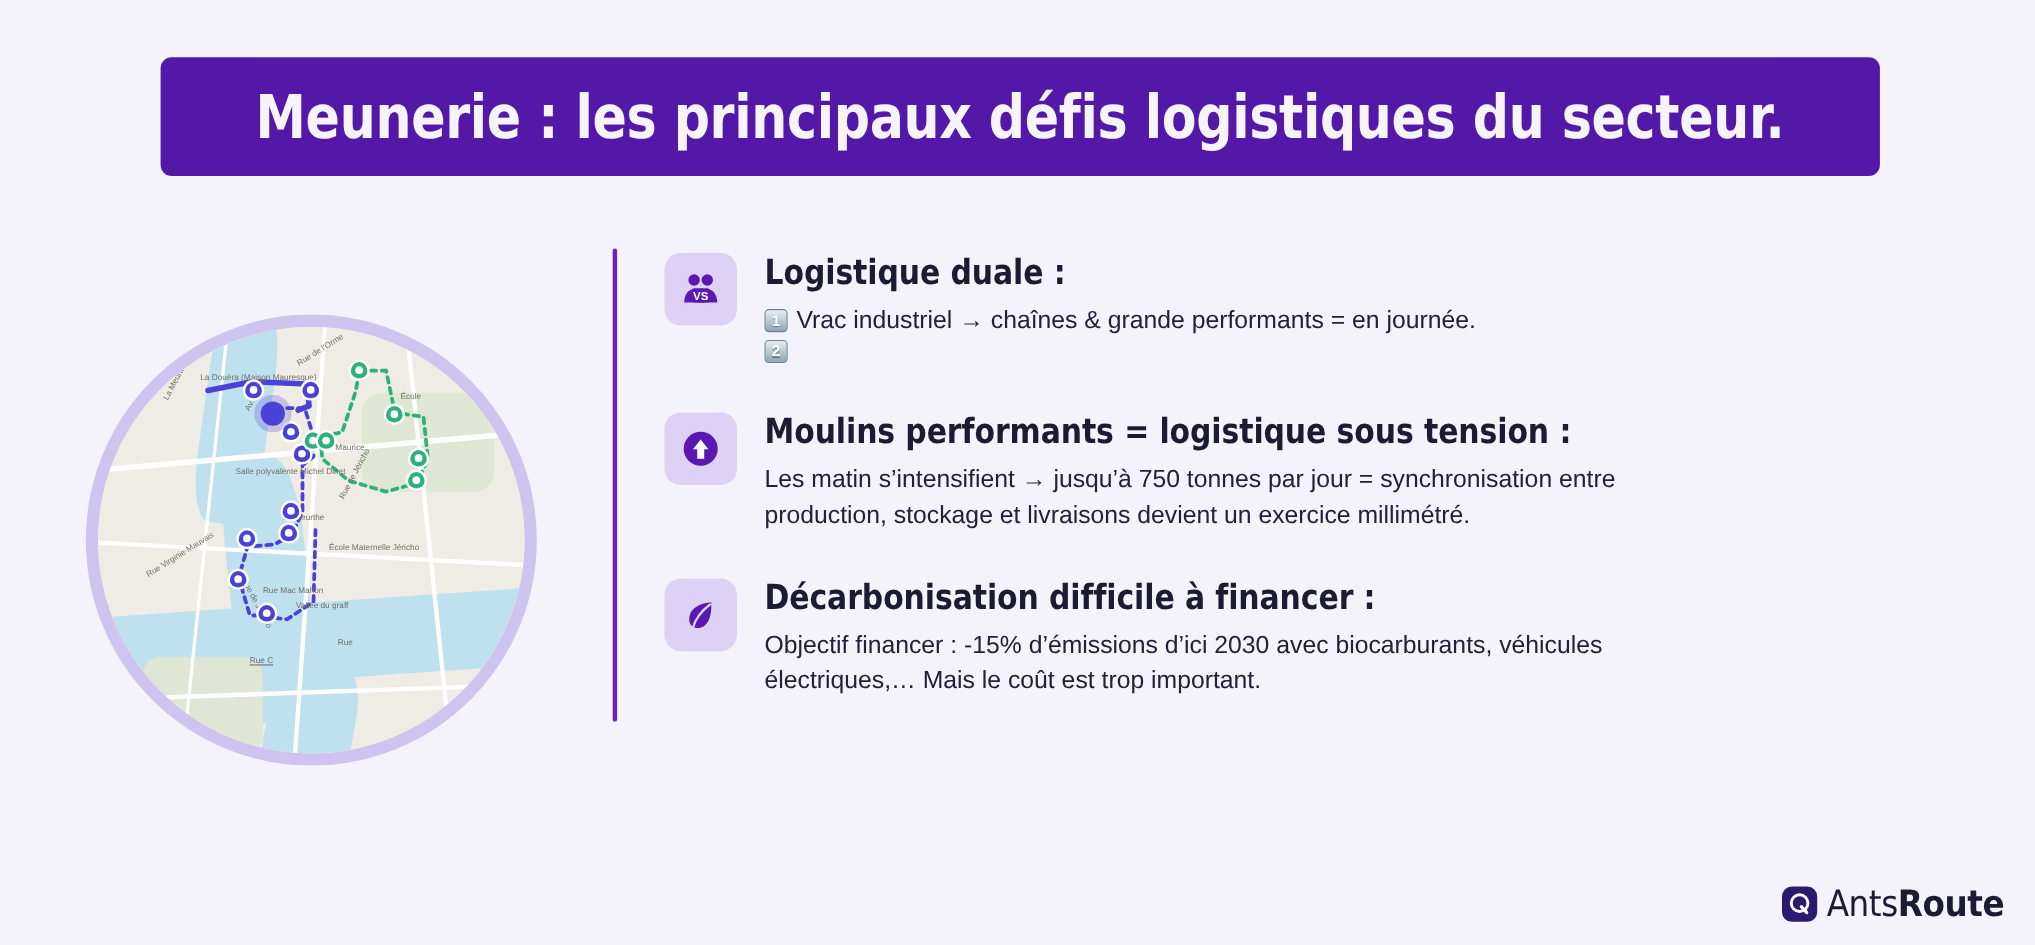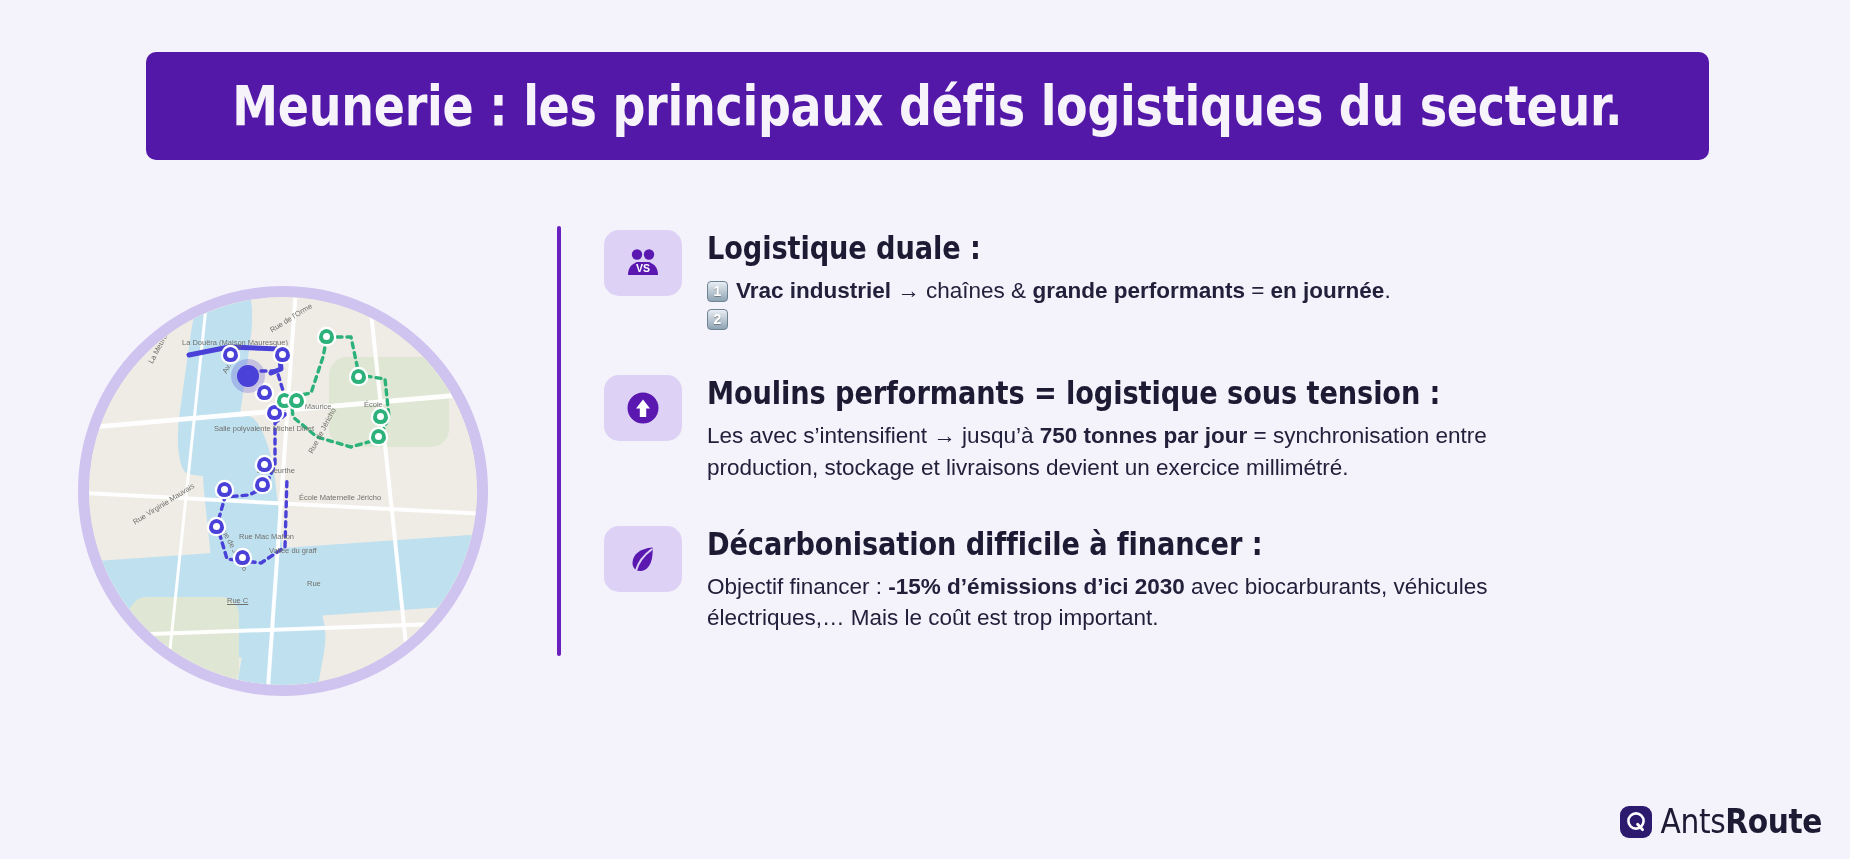--- a/index.html
+++ b/index.html
@@ -137,21 +137,21 @@
   .sections {
     position: absolute;
     left: 604px;
     top: 228px;
     width: 1100px;
   }
   .section { display: flex; align-items: flex-start; }
   .section + .section { margin-top: 41px; }
   .icon-box {
     flex: 0 0 auto;
-    width: 78px;
+    width: 66px;
     height: 66px;
     border-radius: 15px;
     background: #ddd2f5;
     display: flex;
     align-items: center;
     justify-content: center;
     margin-right: 25px;
     margin-top: 2px;
   }
   .sec-body { flex: 1 1 auto; padding-top: 2px; }
@@ -166,21 +166,21 @@
     white-space: nowrap;
     margin-bottom: 9px;
   }
   .sec-line, .sec-para {
     font-size: 22.5px;
     color: #22203a;
     line-height: 1.39;
   }
   .sec-line { display: flex; align-items: baseline; white-space: nowrap; }
   .sec-line + .sec-line { margin-top: 5px; }
-  .sec-line b, .sec-para b { font-weight: bold; }
+  .sec-line b, .sec-para b { font-weight: normal; }
   .keycap {
     display: inline-flex;
     align-items: center;
     justify-content: center;
     width: 21px;
     height: 21px;
     border-radius: 4px;
     background: linear-gradient(#e9eef3, #8fa4b4);
     border: 1px solid #6f8493;
     color: #ffffff;
@@ -244,21 +244,21 @@
 
       <svg class="route-svg" viewBox="0 0 388 388">
         <polyline points="100,58 140,50 190,52 192,72 182,76" fill="none" stroke="#4a41d8" stroke-width="5" stroke-linejoin="round" stroke-linecap="round"></polyline>
         <polyline points="152,74 188,74 196,100 196,118 186,126 186,168 176,190 160,198 136,200 128,228 138,262 172,266 196,250 198,180" fill="none" stroke="#4a41d8" stroke-width="3.4" stroke-dasharray="5 5" stroke-linejoin="round" stroke-linecap="round"></polyline>
         <polyline points="238,40 262,40 270,78 296,82 300,120 290,142 262,150 228,140 204,120 202,100 222,96 234,60 238,40" fill="none" stroke="#2bb179" stroke-width="3.4" stroke-dasharray="5 5" stroke-linejoin="round" stroke-linecap="round"></polyline>
       </svg>
 
       <div id="map-labels">
           <div class="map-label" style="left: 93px; top: 42px;">La Douëra (Maison Mauresque)</div>
           <div class="map-label rot2" style="left: 182px; top: 30px;">Rue de l'Orme</div>
-          <div class="map-label" style="left: 275px; top: 60px; margin-top: 44px;">École</div>
+          <div class="map-label" style="left: 275px; top: 60px;">École</div>
           <div class="map-label rot" style="left: 62px; top: 62px;">La Meurthe</div>
           <div class="map-label rot" style="left: 136px; top: 72px;">Av. Thiers</div>
           <div class="map-label" style="left: 200px; top: 106px;">Rue Maurice</div>
           <div class="map-label" style="left: 125px; top: 128px; text-align: right;">Salle polyvalente Michel Dinet</div>
           <div class="map-label rot" style="left: 222px; top: 152px;">Rue de Jéricho</div>
           <div class="map-label" style="left: 168px; top: 170px;">La Meurthe</div>
           <div class="map-label" style="left: 150px; top: 203px; margin-top: 33px;">Rue Mac Mahon</div>
           <div class="map-label" style="left: 210px; top: 197px;">École Maternelle Jéricho</div>
           <div class="map-label rot2" style="left: 45px; top: 222px;">Rue Virginie Mauvais</div>
           <div class="map-label rot3" style="left: 132px; top: 225px;">Rue de Jéricho</div>
@@ -349,21 +349,21 @@
 
   <div class="section">
     <div class="icon-box">
       <svg width="36" height="36" viewBox="0 0 36 36">
         <circle cx="18" cy="18" r="15.5" fill="#5a18b0"></circle>
         <path d="M18 9.5 L25 18.5 L21.2 18.5 L21.2 27 L14.8 27 L14.8 18.5 L11 18.5 Z" fill="#ffffff"></path>
       </svg>
     </div>
     <div class="sec-body">
       <div class="sec-title">Moulins performants = logistique sous tension :</div>
-      <div class="sec-para" id="s1-para"><span>Les avec s’intensifient → jusqu’à </span><b>750 tonnes par jour</b><span> = synchronisation entre production, stockage et livraisons devient un exercice millimétré.</span></div>
+      <div class="sec-para" id="s1-para"><span>Les matin s’intensifient → jusqu’à </span><b>750 tonnes par jour</b><span> = synchronisation entre production, stockage et livraisons devient un exercice millimétré.</span></div>
     </div>
   </div>
 
   <div class="section">
     <div class="icon-box">
       <svg width="36" height="36" viewBox="0 0 36 36">
         <path d="M27.5 6.5 C15 7.5 7.5 13.5 7.5 22 C7.5 26.5 10.5 30 15 30 C24 30 28.5 20 27.5 6.5 Z" fill="#5a18b0"></path>
         <path d="M26.5 8.5 C19 14 13.5 21 11 29.5" stroke="#ddd2f5" stroke-width="2.1" fill="none" stroke-linecap="round"></path>
       </svg>
     </div>

